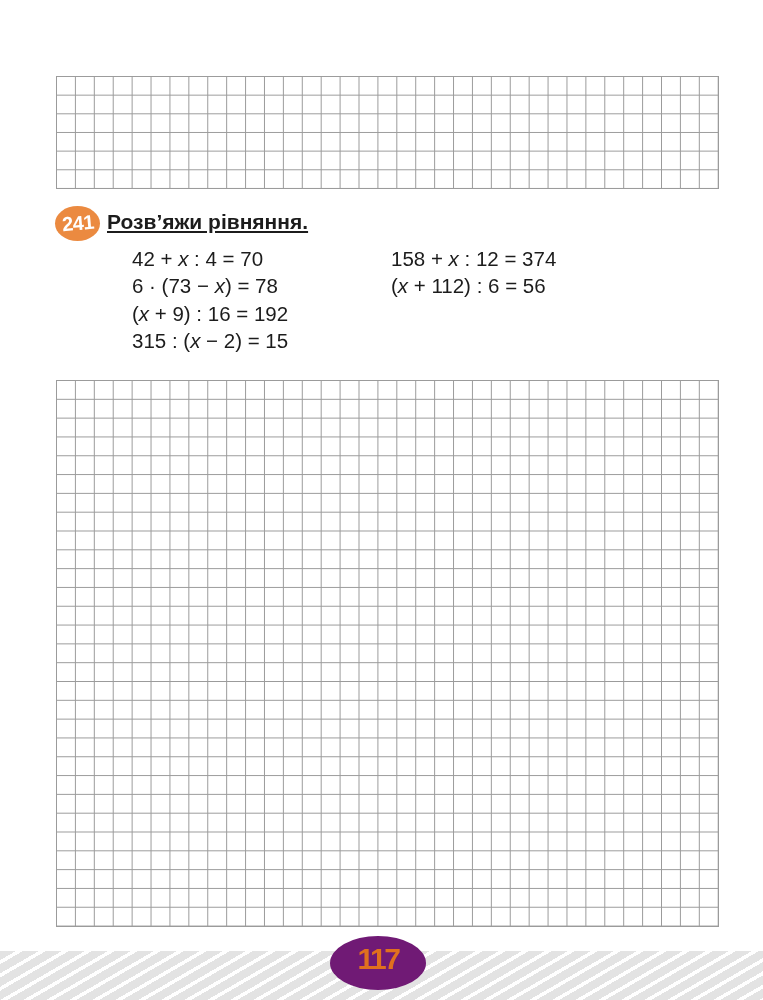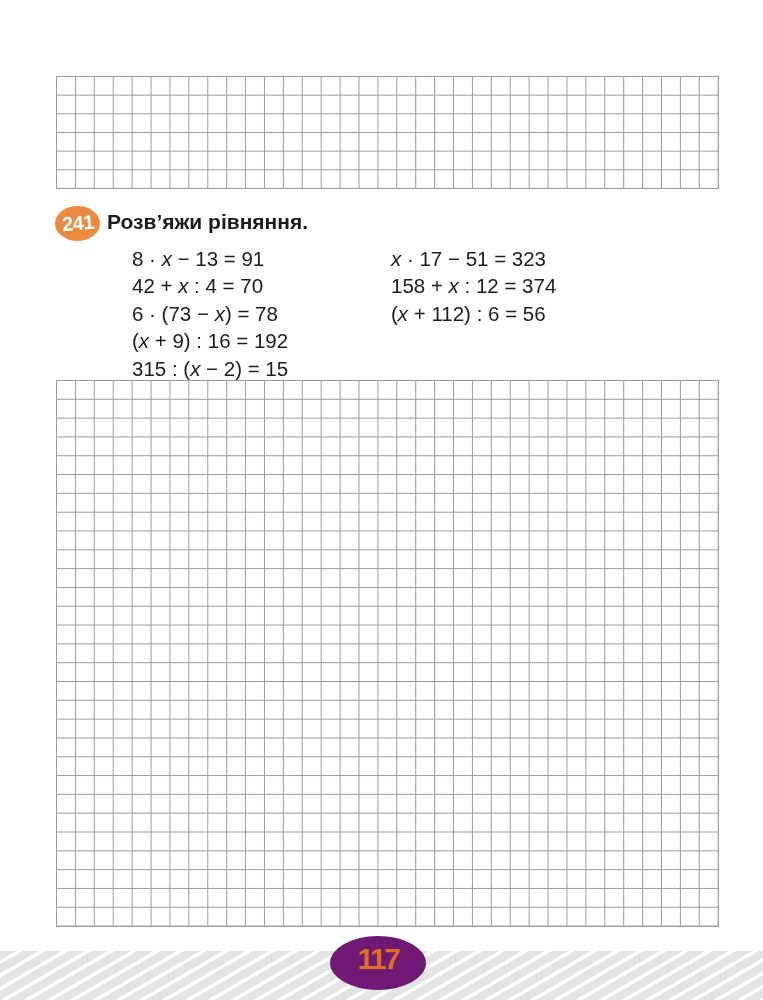--- a/index.html
+++ b/index.html
@@ -40,20 +40,21 @@
     font-weight: 700;
     letter-spacing: -0.5px;
     transform: rotate(-5deg);
   }
   .task-title {
     position: absolute;
     left: 107px; top: 210px;
     margin: 0;
     font-size: 21px;
     font-weight: 700;
+    text-decoration: underline;
   }
 
   
   .eq-col {
     position: absolute;
     top: 245px;
     font-size: 20.5px;
     line-height: 27.4px;
     white-space: pre;
   }
@@ -92,21 +93,21 @@
 <body style="--badge-orange: #EB8A40; --page-number-orange: #E0701E; --grid-line: #9B9B9B; --hatch-gray: #E3E3E3; --text: #1C1C1C;">
 
 <div class="grid grid-top" style="background-size: calc(2.85714%) calc(16.6667%);"></div>
 
 <div class="task-badge">
   <span>241</span>
 </div>
 
 <h2 class="task-title">Розв’яжи рівняння.</h2>
 
-<div class="eq-col eq-col-left"><div class="eq">8 · <i>x</i> − 13 = 91</div><div class="eq">42 + <i>x</i> : 4 = 70</div><div class="eq">6 · (73 − <i>x</i>) = 78</div><div class="eq">(<i>x</i> + 9) : 16 = 192</div><div class="eq">315 : (<i>x</i> − 2) = 15</div></div>
-<div class="eq-col eq-col-right"><div class="eq"><i>x</i> · 17 − 51 = 323</div><div class="eq">158 + <i>x</i> : 12 = 374</div><div class="eq">(<i>x</i> + 112) : 6 = 56</div></div>
+<div class="eq-col eq-col-left"><div class="eq">42 + <i>x</i> : 4 = 70</div><div class="eq">6 · (73 − <i>x</i>) = 78</div><div class="eq">(<i>x</i> + 9) : 16 = 192</div><div class="eq">315 : (<i>x</i> − 2) = 15</div></div>
+<div class="eq-col eq-col-right"><div class="eq">158 + <i>x</i> : 12 = 374</div><div class="eq">(<i>x</i> + 112) : 6 = 56</div></div>
 
 <div class="grid grid-main" style="background-size: calc(2.85714%) calc(3.44828%);"></div>
 
 <div class="footer-band"></div>
 <div class="page-bump">
   <span class="page-number">117</span>
 </div>
 
 </body></html>

